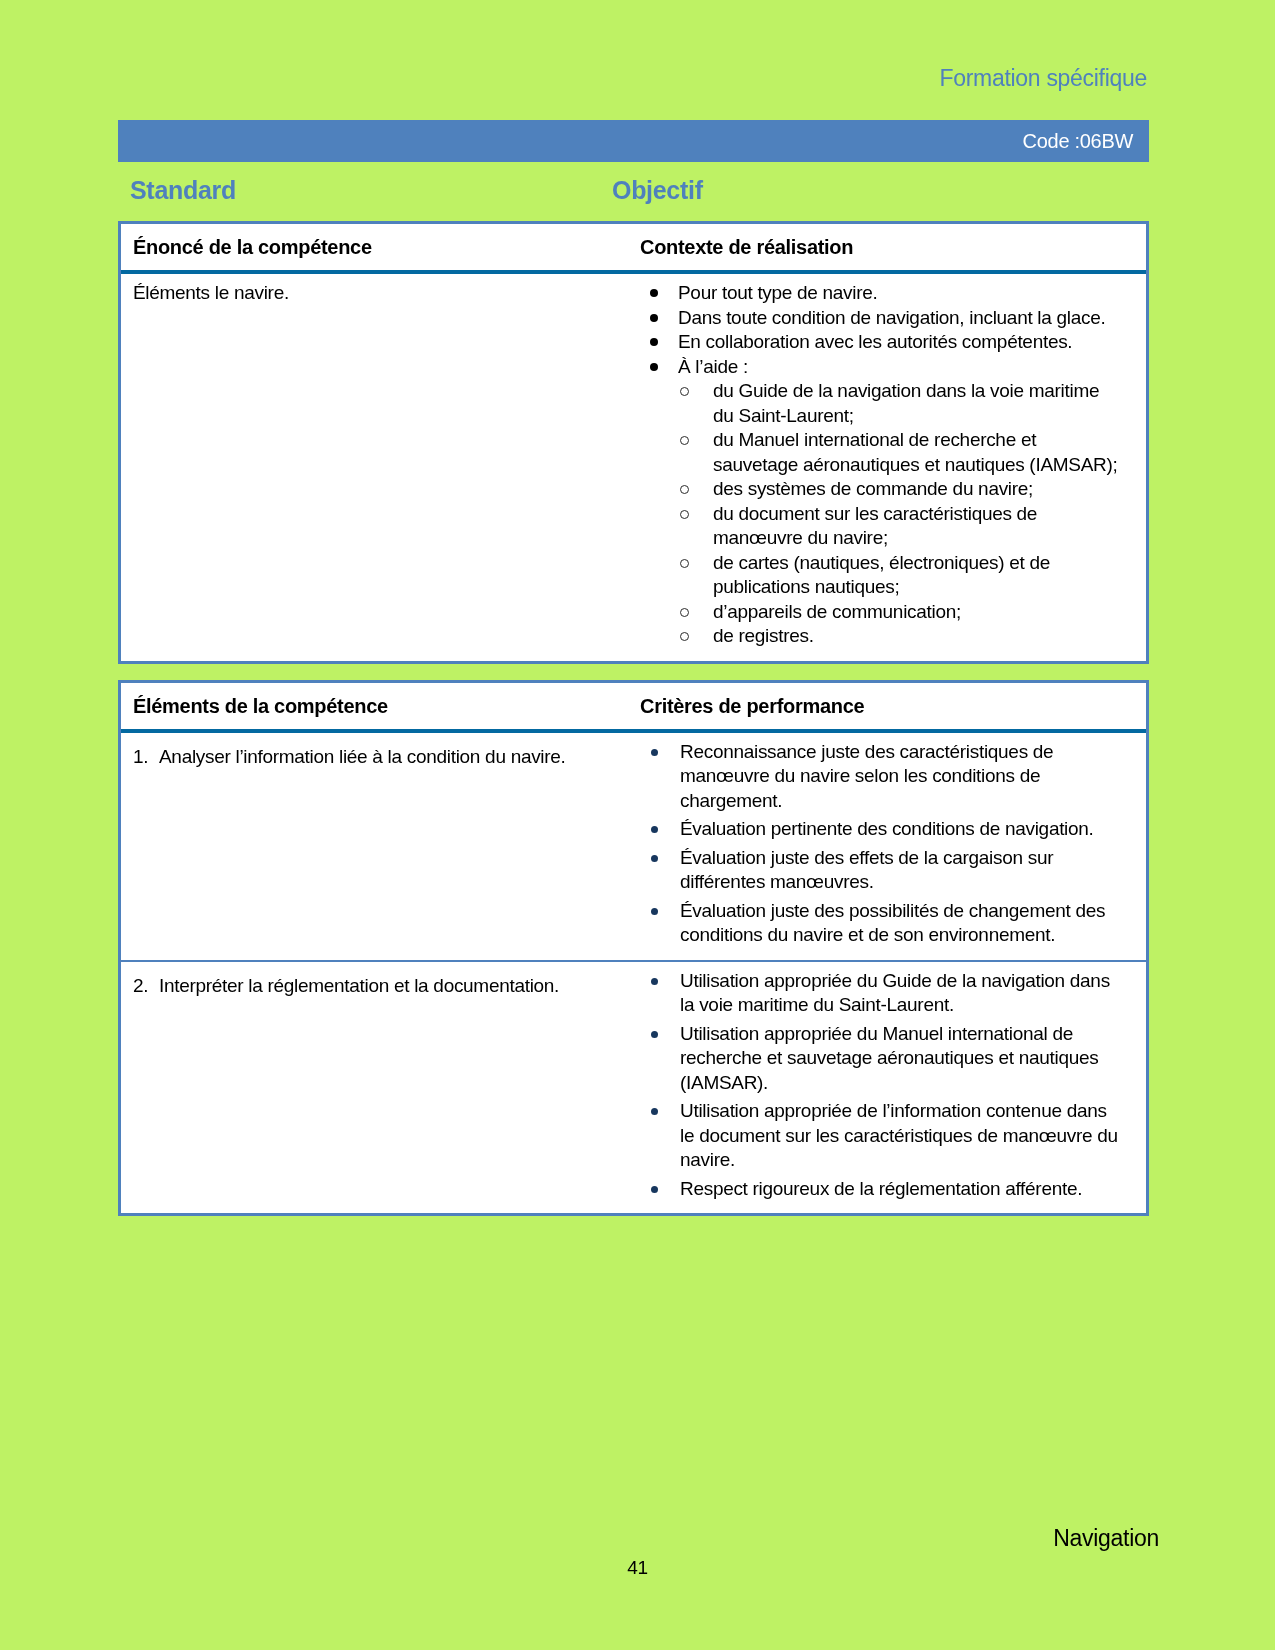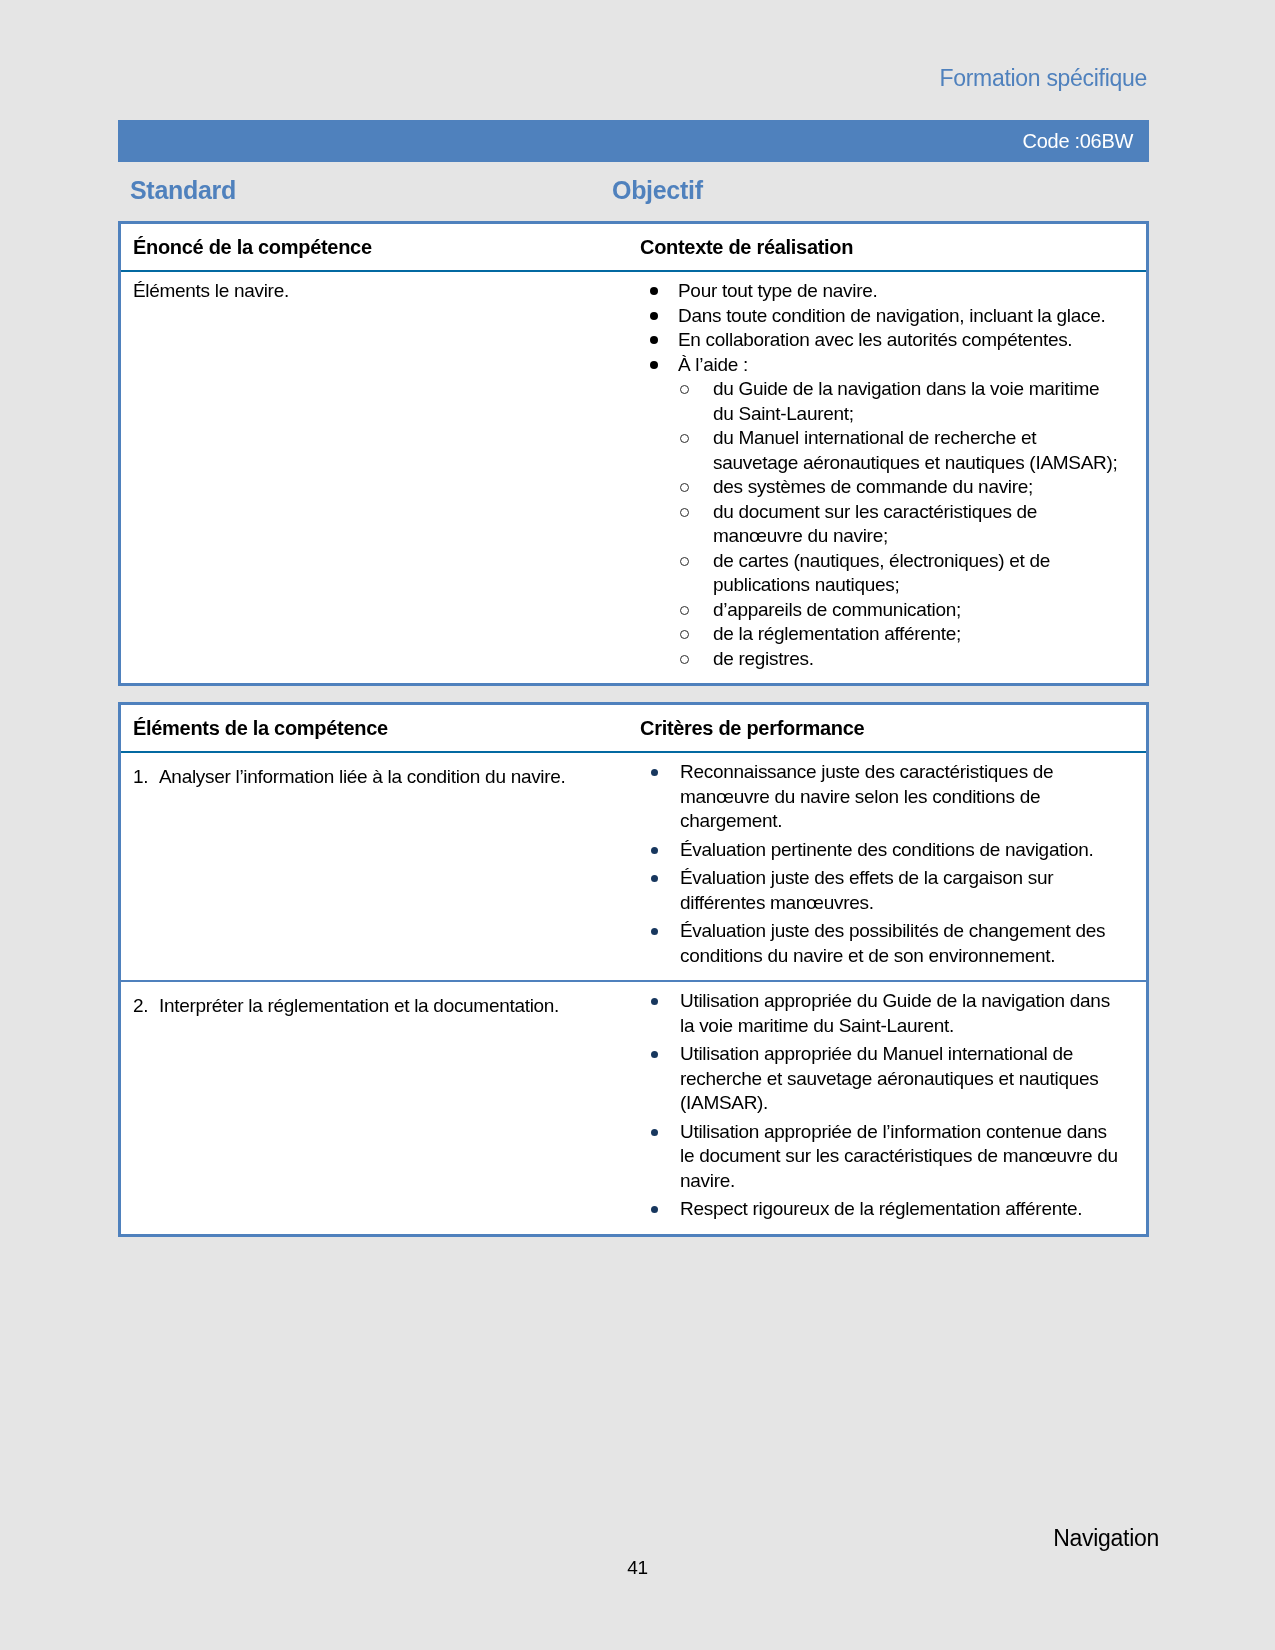--- a/index.html
+++ b/index.html
@@ -1,19 +1,19 @@
 <!DOCTYPE html>
 <html lang="fr"><head>
 <meta charset="utf-8">
 <style>
   html,body{margin:0;padding:0;background:#ffffff;}
   .page{
     position:relative;
     width:1275px;height:1650px;
-    background:#e5e5e5;
+    background:#bef264;
     font-family:"Liberation Sans","DejaVu Sans",sans-serif;
     color:#000;
     overflow:hidden;
     letter-spacing:-0.3px;
   }
   .content{position:absolute;left:118px;top:0;width:1031px;}
 
   
   .eyebrow{
     margin-top:64px;
@@ -52,21 +52,21 @@
   .tbl{
     margin-top:16px;
     border:3px solid #4f81bd;
     box-sizing:border-box;
     width:100%;
     background:#fff;
   }
   .thead{
     display:grid;
     grid-template-columns:494px 1fr;
-    border-bottom:2px solid #0369a1;
+    border-bottom:4px solid #0369a1;
   }
   .th{
     font-weight:bold;
     font-size:20px;
     line-height:24px;
     padding:11px 10px 11px 12px;
   }
   .th.rightcol{padding-left:25px;}
   .trow{
     display:grid;
@@ -215,26 +215,20 @@
                       </div>
                     </li>
 
                     <li>
                       <div class="line">
                         <span class="mark circ"></span>
                         <span class="txt">d’appareils de communication;</span>
                       </div>
                     </li>
 
-                    <li>
-                      <div class="line">
-                        <span class="mark circ"></span>
-                        <span class="txt">de la réglementation afférente;</span>
-                      </div>
-                    </li>
 
                     <li>
                       <div class="line">
                         <span class="mark circ"></span>
                         <span class="txt">de registres.</span>
                       </div>
                     </li>
                   </ul>
               </li>
             </ul>

